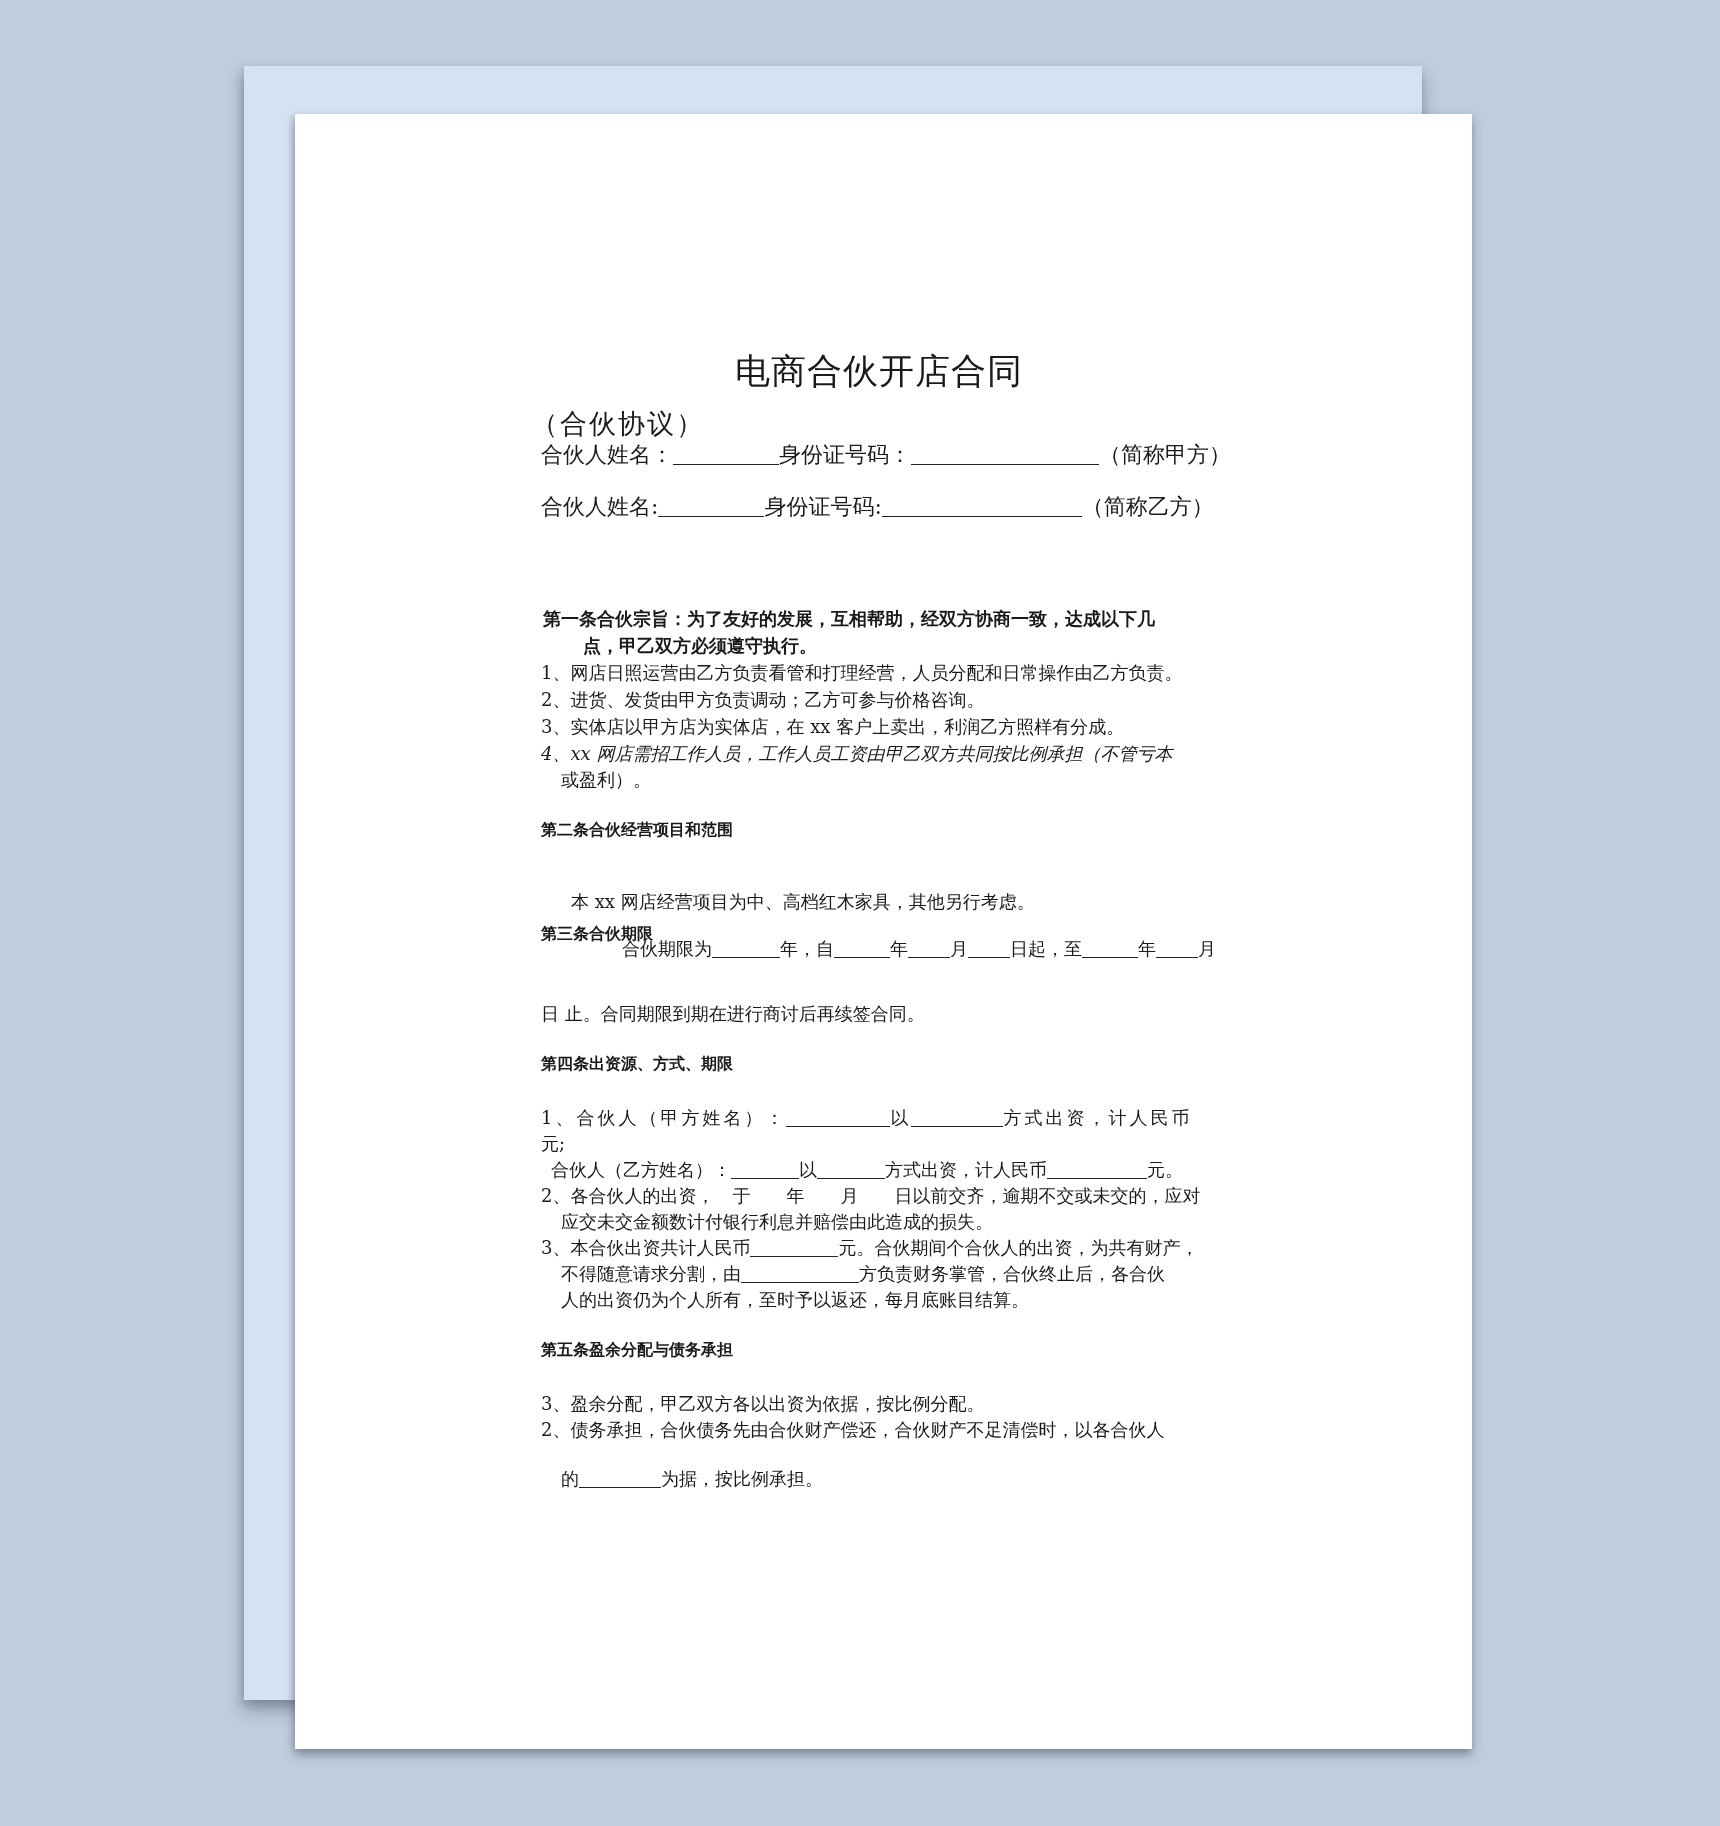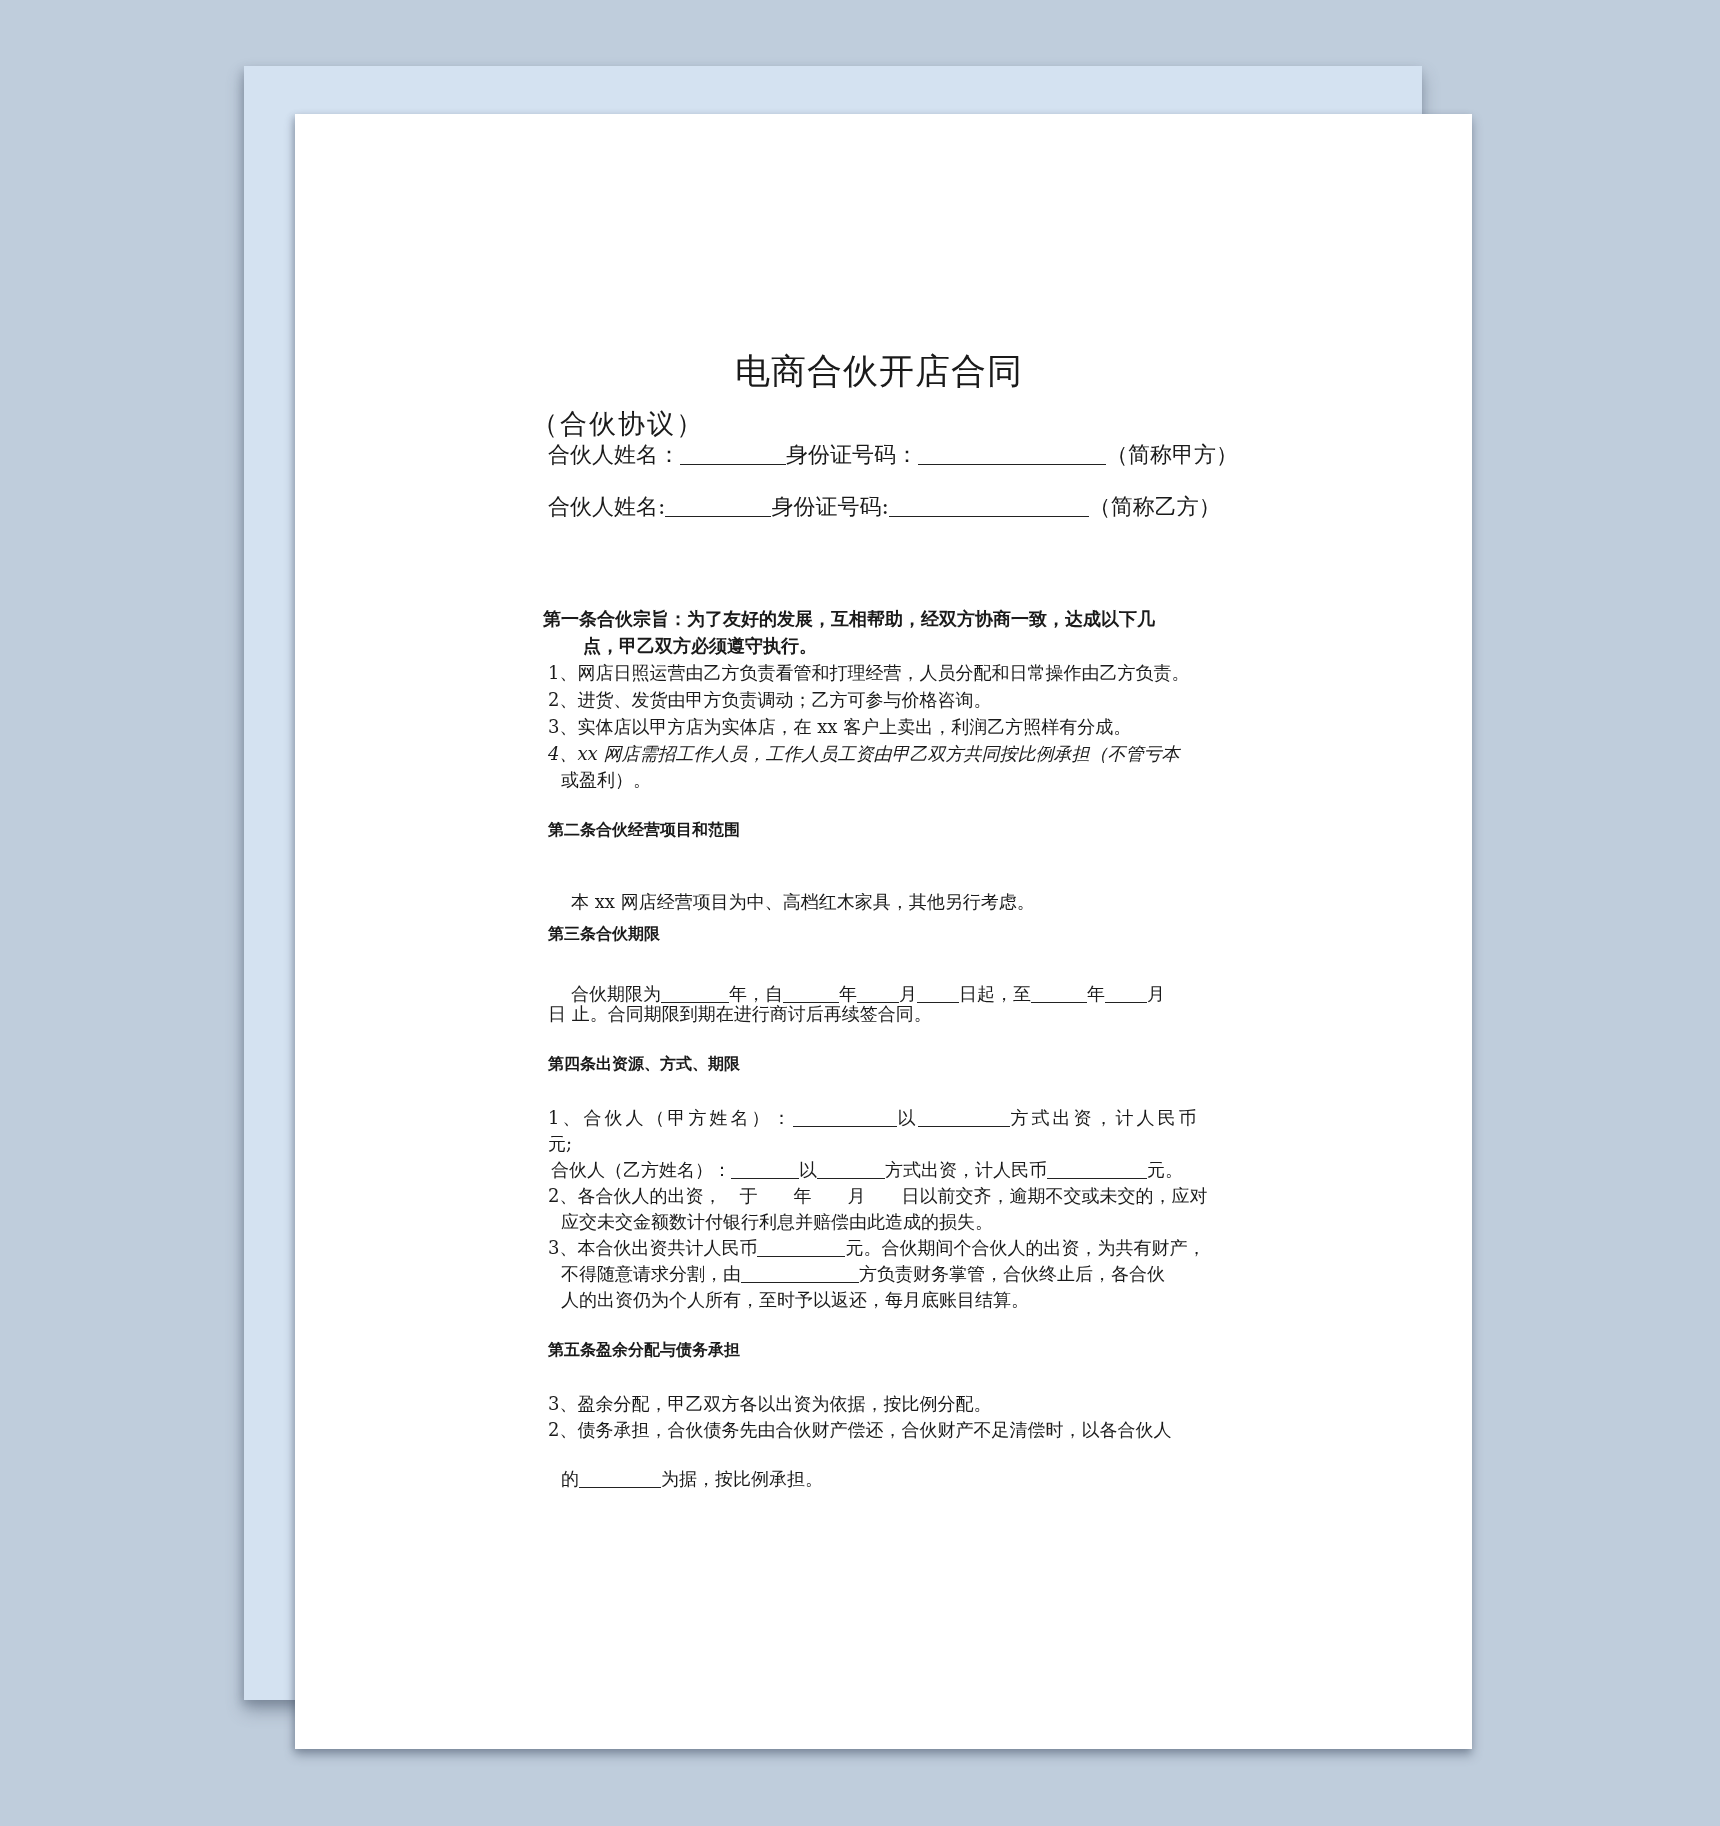--- a/index.html
+++ b/index.html
@@ -26,21 +26,21 @@
     position: absolute; left: 236px; top: 0; width: 696px;
   }
   .title {
     position: absolute; left: 0; width: 696px; top: 234px;
     text-align: center; font-size: 35px; letter-spacing: 1px;
   }
   .subtitle {
     position: absolute; left: 0; width: 696px; top: 292px;
     text-align: left; font-size: 27px; letter-spacing: 2px;
   }
-  .line { position: absolute; left: 17px; width: 696px; white-space: nowrap; font-size: 18px; }
+  .line { position: absolute; left: 10px; width: 696px; white-space: nowrap; font-size: 18px; }
   .party { font-size: 22px; }
   .u { display: inline-block; border-bottom: 1.5px solid #222; height: 1em; vertical-align: -3px; }
   .bold { font-weight: bold; }
   .hd { font-family: "DejaVu Sans", "Liberation Sans", sans-serif; font-weight: 600; font-size: 16px; }
 </style>
 </head>
 <body>
 
 <div class="back-page"></div>
 
@@ -62,21 +62,21 @@
     <div class="line" style="top:547px;">1、网店日照运营由乙方负责看管和打理经营，人员分配和日常操作由乙方负责。</div>
     <div class="line" style="top:574px;">2、进货、发货由甲方负责调动；乙方可参与价格咨询。</div>
     <div class="line" style="top:601px;">3、实体店以甲方店为实体店，在 xx 客户上卖出，利润乙方照样有分成。</div>
     <div class="line" style="top:628px;font-style:italic;">4、xx 网店需招工作人员，工作人员工资由甲乙双方共同按比例承担（不管亏本</div>
     <div class="line" style="top:654px; left:30px;">或盈利）。</div>
 
     <div class="line hd" style="top:706px;">第二条合伙经营项目和范围</div>
     <div class="line" style="top:758px; left:40px;margin-top:18px;">本 xx 网店经营项目为中、高档红木家具，其他另行考虑。</div>
 
     <div class="line hd" style="top:810px;">第三条合伙期限</div>
-    <div class="line" style="top:868px; left:40px;">
+    <div class="line" style="top:823px; left:40px;text-align:center;">
       <span>合伙期限为</span><span class="u" style="width:68px"></span><span>年，自</span><span class="u" style="width:56px"></span><span>年</span><span class="u" style="width:42px"></span><span>月</span><span class="u" style="width:42px"></span><span>日起，至</span><span class="u" style="width:56px"></span><span>年</span><span class="u" style="width:42px"></span><span>月</span>
     </div>
     <div class="line" style="top:888px;">日 止。合同期限到期在进行商讨后再续签合同。</div>
 
     <div class="line hd" style="top:940px;">第四条出资源、方式、期限</div>
     <div class="line" style="top:992px; letter-spacing:3px;">
       <span>1、合伙人（甲方姓名）：</span><span class="u" style="width:104px"></span><span>以</span><span class="u" style="width:92px"></span><span>方式出资，计人民币</span>
     </div>
     <div class="line" style="top:1018px;">元;</div>
     <div class="line" style="top:1044px; left:20px;">

